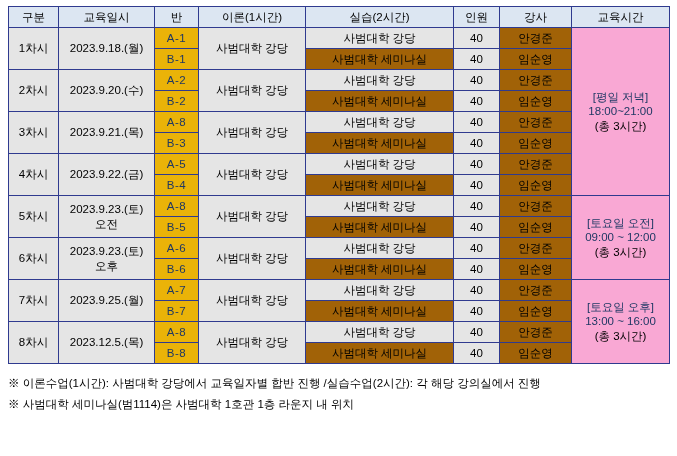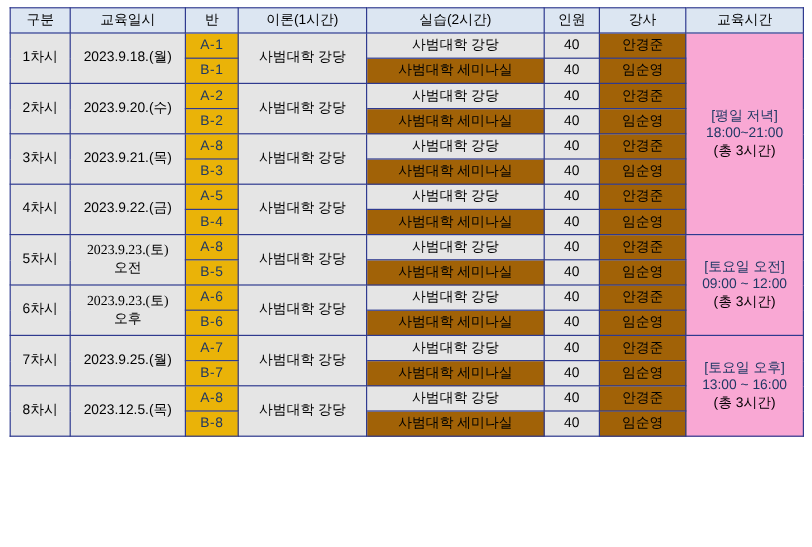--- a/index.html
+++ b/index.html
@@ -71,21 +71,20 @@
     line-height: 1.7;
     font-weight: bold;
     color: #1f3864;
   }
   .cell-time .sub {
     font-weight: normal;
     color: #000;
   }
   .two-line {
     line-height: 1.35;
-    font-family: Liberation Serif, serif;
   }
   .notes {
     margin-top: 9px;
     font-size: 11.5px;
     line-height: 1.85;
     color: #000;
   }
   .notes div {
     white-space: nowrap;
   }
@@ -265,15 +264,17 @@
       <tr>
         <td class="cell-ban">B-8</td>
         <td class="cell-shaded">사범대학 세미나실</td>
         <td class="cell-plain">40</td>
         <td class="cell-shaded">임순영</td>
       </tr>
     </tbody>
   </table>
 
   <div class="notes">
+    <div>※  이론수업(1시간): 사범대학 강당에서 교육일자별 합반 진행 /실습수업(2시간): 각 해당 강의실에서 진행</div>
+    <div>※  사범대학 세미나실(범1114)은 사범대학 1호관 1층 라운지 내 위치</div>
   </div>
 
 </div>
 
 </body></html>

